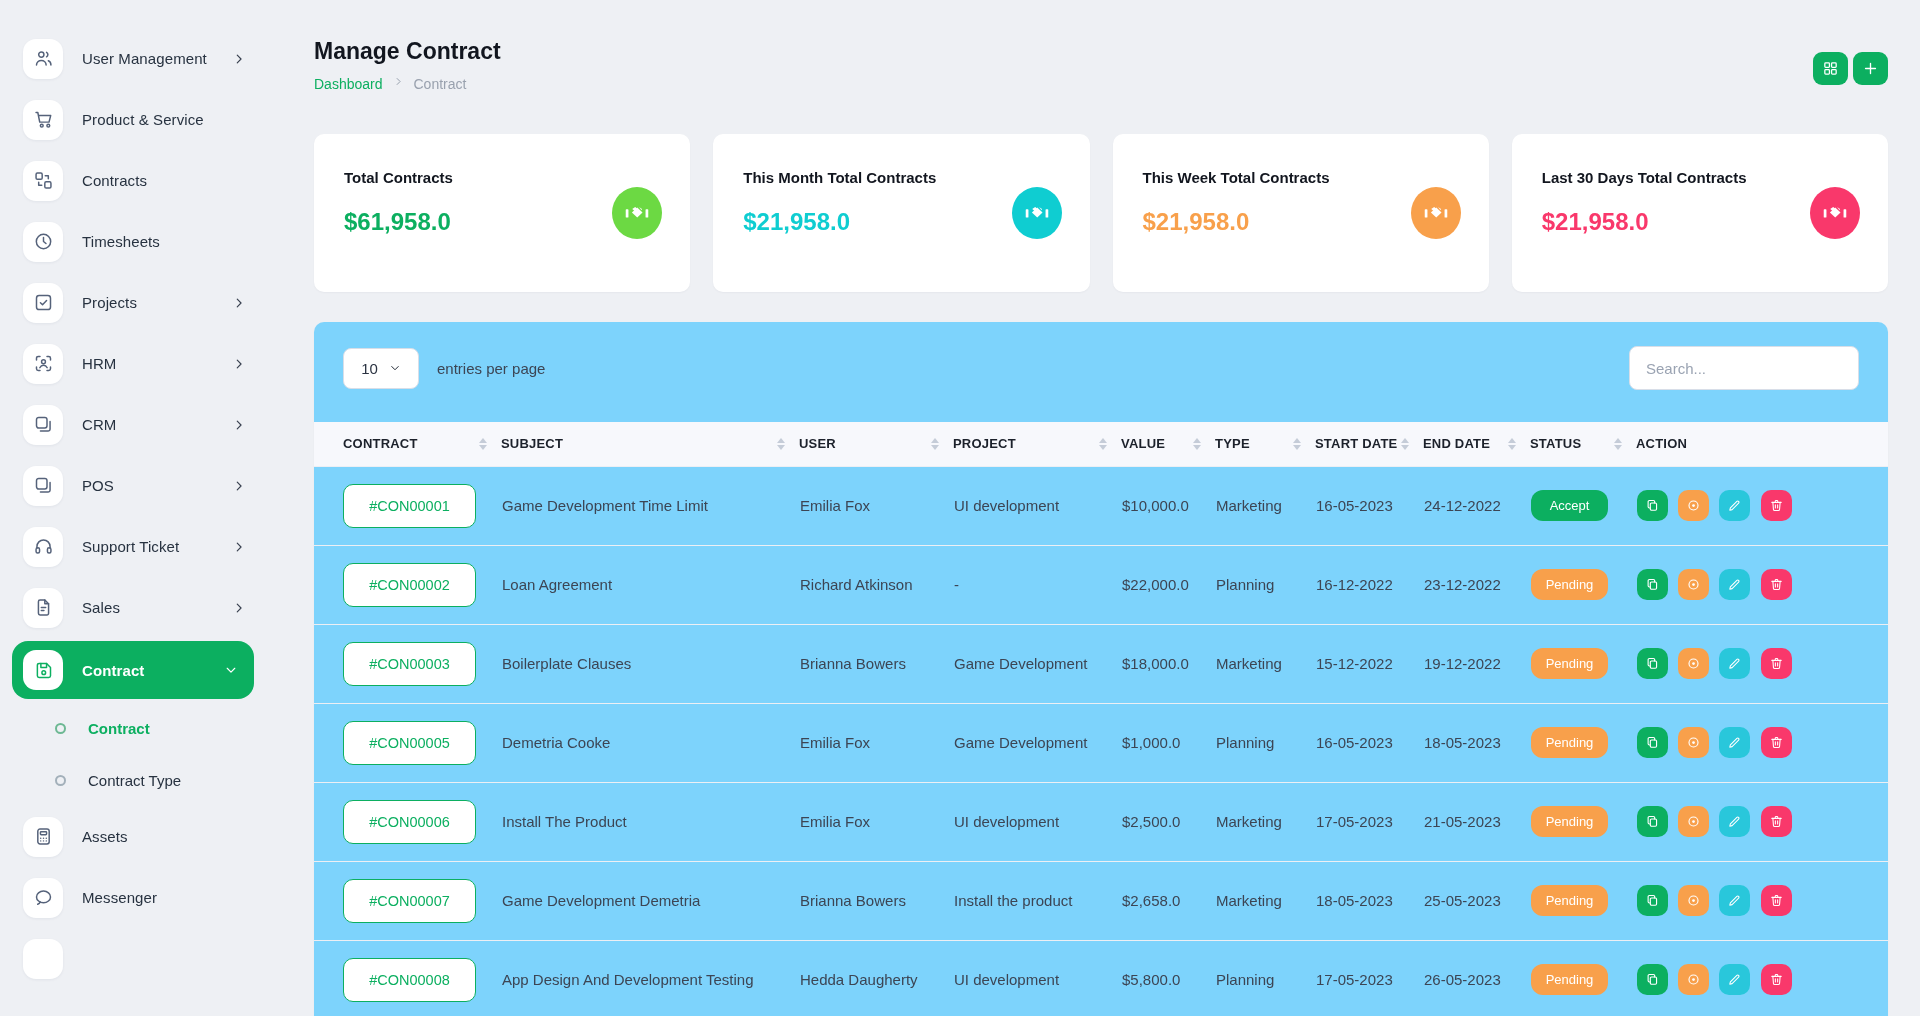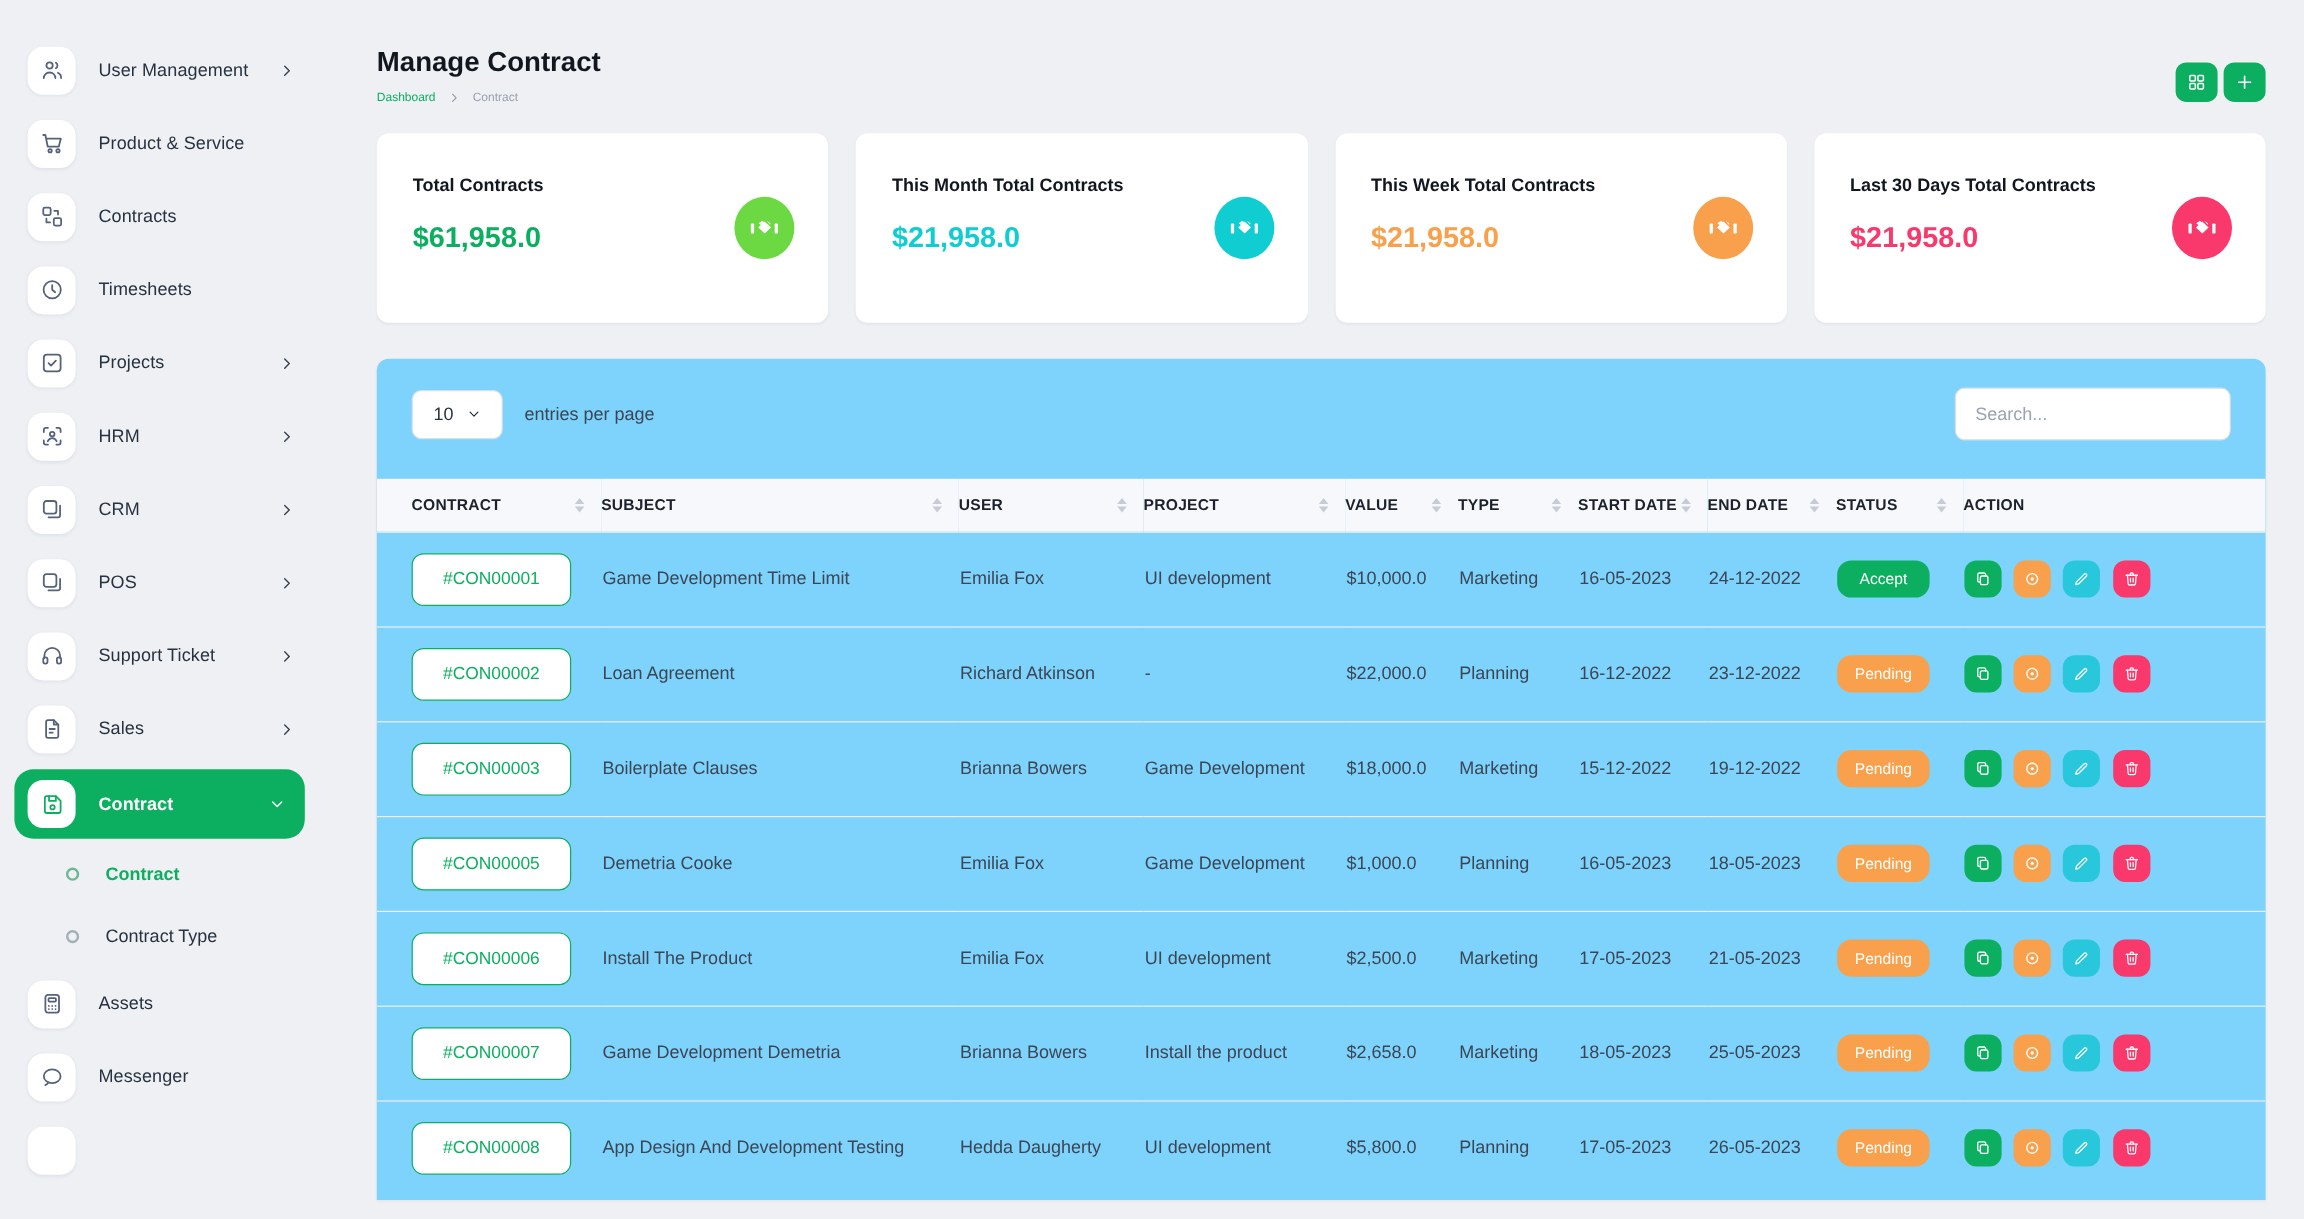--- a/index.html
+++ b/index.html
@@ -32,30 +32,30 @@
   .sub-item{display:flex;align-items:center;height:52px;padding-left:55px;cursor:pointer}
   .bullet{width:11px;height:11px;border-radius:50%;border:2px solid #a3b0ba;flex:none}
   .sub-item.active .bullet{border-color:#6db893}
   .sub-label{margin-left:22px;font-size:15px;color:#273240}
   .sub-item.active .sub-label{color:#0caf60;font-weight:700}
 
   
   .main{position:absolute;left:268px;right:0;top:0;bottom:0;padding:38px 32px 0 46px}
   .header-row{display:flex;justify-content:space-between;align-items:flex-start}
   .page-title{font-size:23px;font-weight:700;color:#12161f}
-  .breadcrumb{margin-top:11px;display:flex;align-items:flex-start;gap:10px;font-size:10px}
+  .breadcrumb{margin-top:11px;display:flex;align-items:flex-start;gap:10px;font-size:14px}
   .bc-link{color:#0caf60;cursor:pointer}
   .bc-sep{color:#8d97a5}
   .bc-current{color:#99a1ae}
   .hdr-buttons{display:flex;gap:5px;margin-top:14px}
   .hbtn{width:35px;height:33px;border-radius:9px;border:none;color:#fff;display:flex;
         align-items:center;justify-content:center;cursor:pointer;padding:0}
 
   
-  .cards{display:flex;gap:23px;margin-top:24px}
+  .cards{display:flex;gap:23px;margin-top:42px}
   .card{flex:1;background:#fff;border-radius:10px;height:158px;position:relative;
         padding:35px 30px;box-shadow:0 1px 2px rgba(25,35,60,.04)}
   .card-label{font-size:15px;font-weight:700;color:#12161f}
   .card-value{margin-top:22px;font-size:24px;font-weight:700}
   .card-icon{position:absolute;right:28px;top:50%;transform:translateY(-50%);
              width:50px;height:52px;border-radius:50%;color:#fff;
              display:flex;align-items:center;justify-content:center}
 
   
   .table-card{margin-top:30px;background:#7dd3fc;border-radius:10px 10px 0 0;height:701px;

